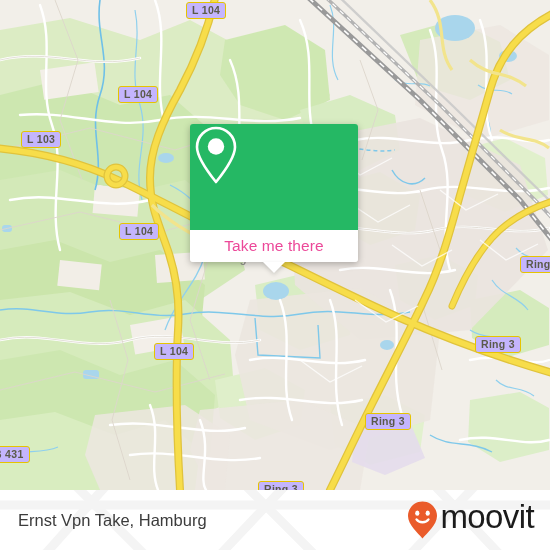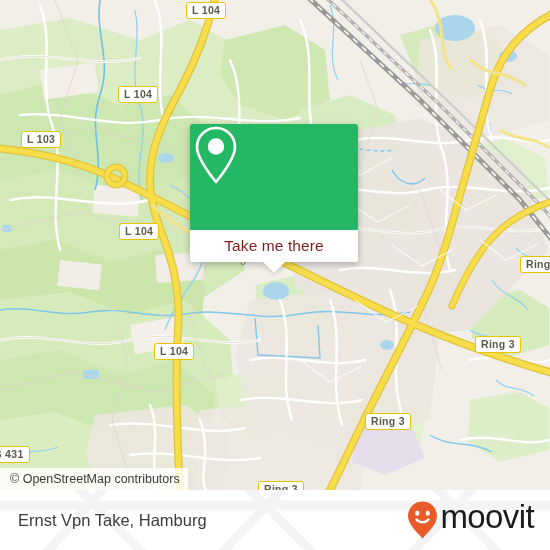--- a/index.html
+++ b/index.html
@@ -14,21 +14,21 @@
   .map{
     position:absolute;left:0;top:0;width:550px;height:490px;
     background:#f2efe9;
     overflow:hidden;
   }
   .map svg{position:absolute;left:0;top:0;}
 
   
   .shield{
     position:absolute;
-    background:#ffffff;
+    background:#c4b5fd;
     border:1.6px solid #e6c400;
     border-radius:3px;
     color:#5a5a4a;
     font-size:10.5px;
     font-weight:bold;
     letter-spacing:.3px;
     padding:1px 5px 2px 5px;
     white-space:nowrap;
     line-height:12px;
     box-sizing:border-box;
@@ -75,21 +75,21 @@
   }
   .card-bottom{
     background:#ffffff;
     height:32px;
     border-radius:0 0 3px 3px;
     display:flex;align-items:center;justify-content:center;
     position:relative;
   }
   .card-bottom span{
     font-size:15.5px;
-    color:#7f1d1d;
+    color:#ec4899;
     letter-spacing:.1px;
   }
   .card-tail{
     position:absolute;
     left:50%;bottom:-11px;
     margin-left:-11px;
     width:0;height:0;
     border-left:11px solid transparent;
     border-right:11px solid transparent;
     border-top:11px solid #ffffff;
@@ -324,23 +324,20 @@
           <path d="M26 4 C15.5 4 7 12.4 7 22.9 C7 33.6 20 50.5 26 58 C32 50.5 45 33.6 45 22.9 C45 12.4 36.5 4 26 4 Z" fill="none" stroke="#ffffff" stroke-width="2.6" stroke-linejoin="round"></path>
           <circle cx="26" cy="22.5" r="8.2" fill="#ffffff"></circle>
         </svg>
       </div>
       <div class="card-bottom">
         <span>Take me there</span>
         <div class="card-tail"></div>
       </div>
     </div>
 
-    <div class="attrib">
-      <span>© OpenStreetMap contributors</span>
-    </div>
   </div>
 
   <div class="footer">
     <svg class="wm" width="550" height="80" viewBox="0 0 550 80">
       <g stroke="#f4f4f4" stroke-width="9" fill="none" stroke-linecap="round">
         <path d="M60,-10 L150,80"></path>
         <path d="M120,-10 L40,80"></path>
         <path d="M230,-10 L320,80"></path>
         <path d="M300,-10 L215,80"></path>
         <path d="M420,-10 L505,80"></path>

